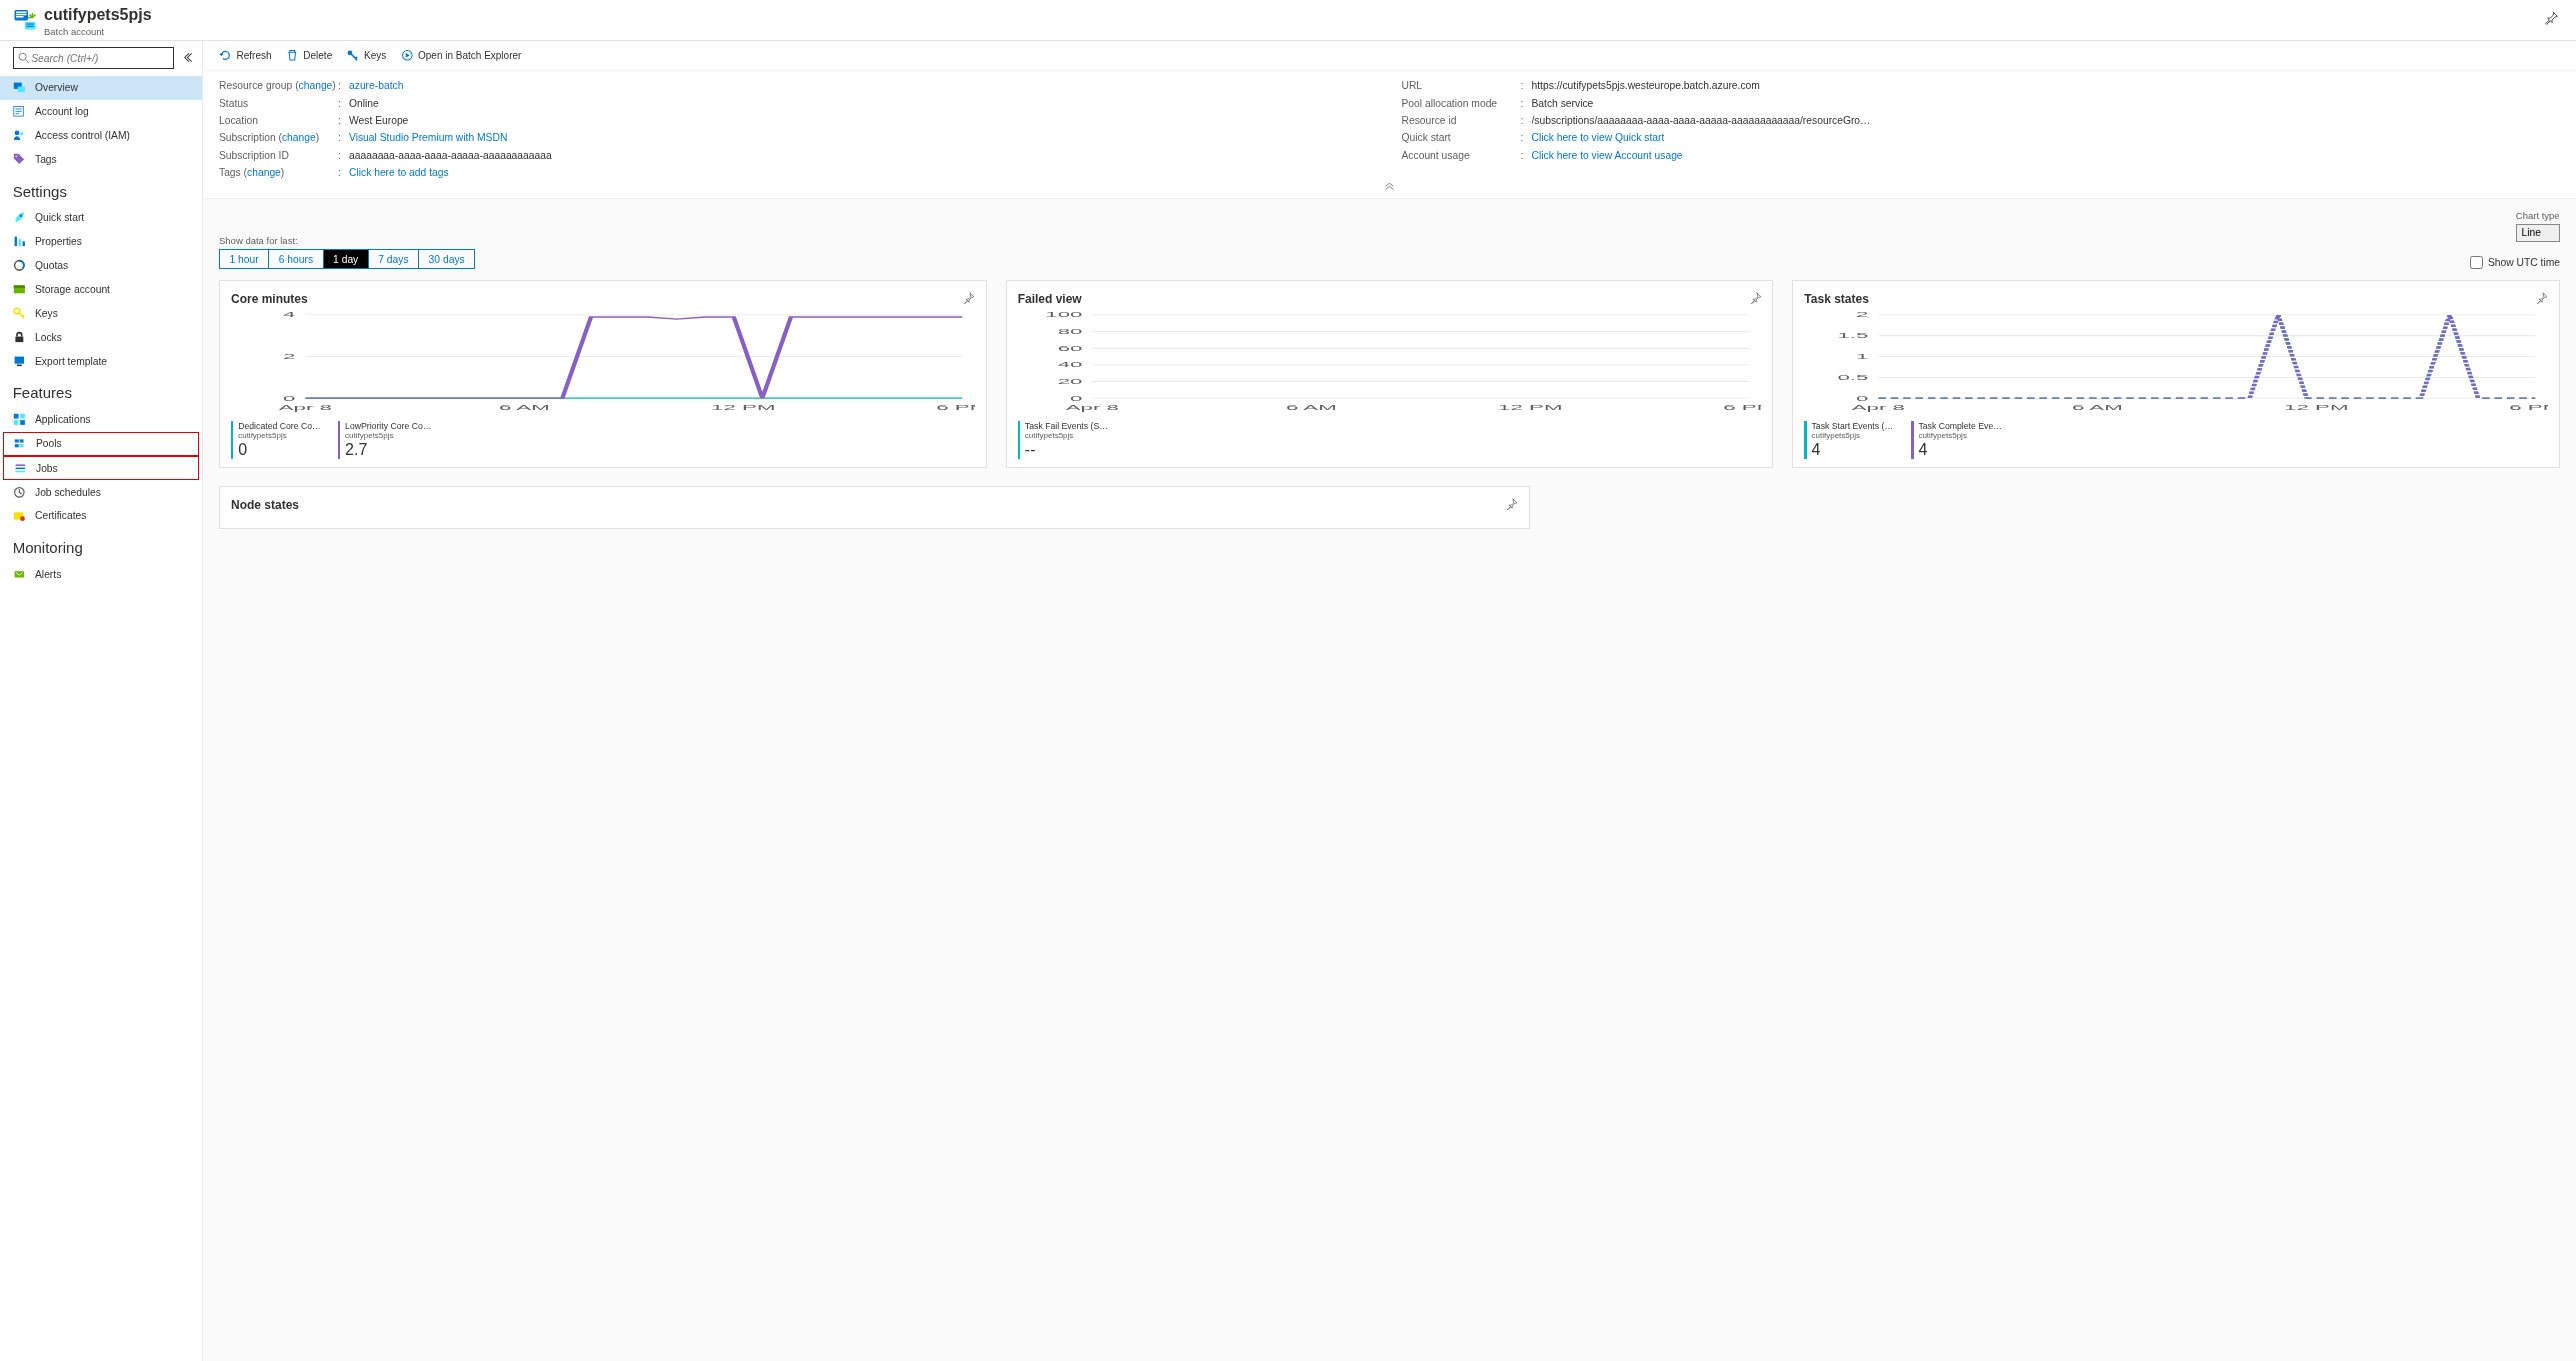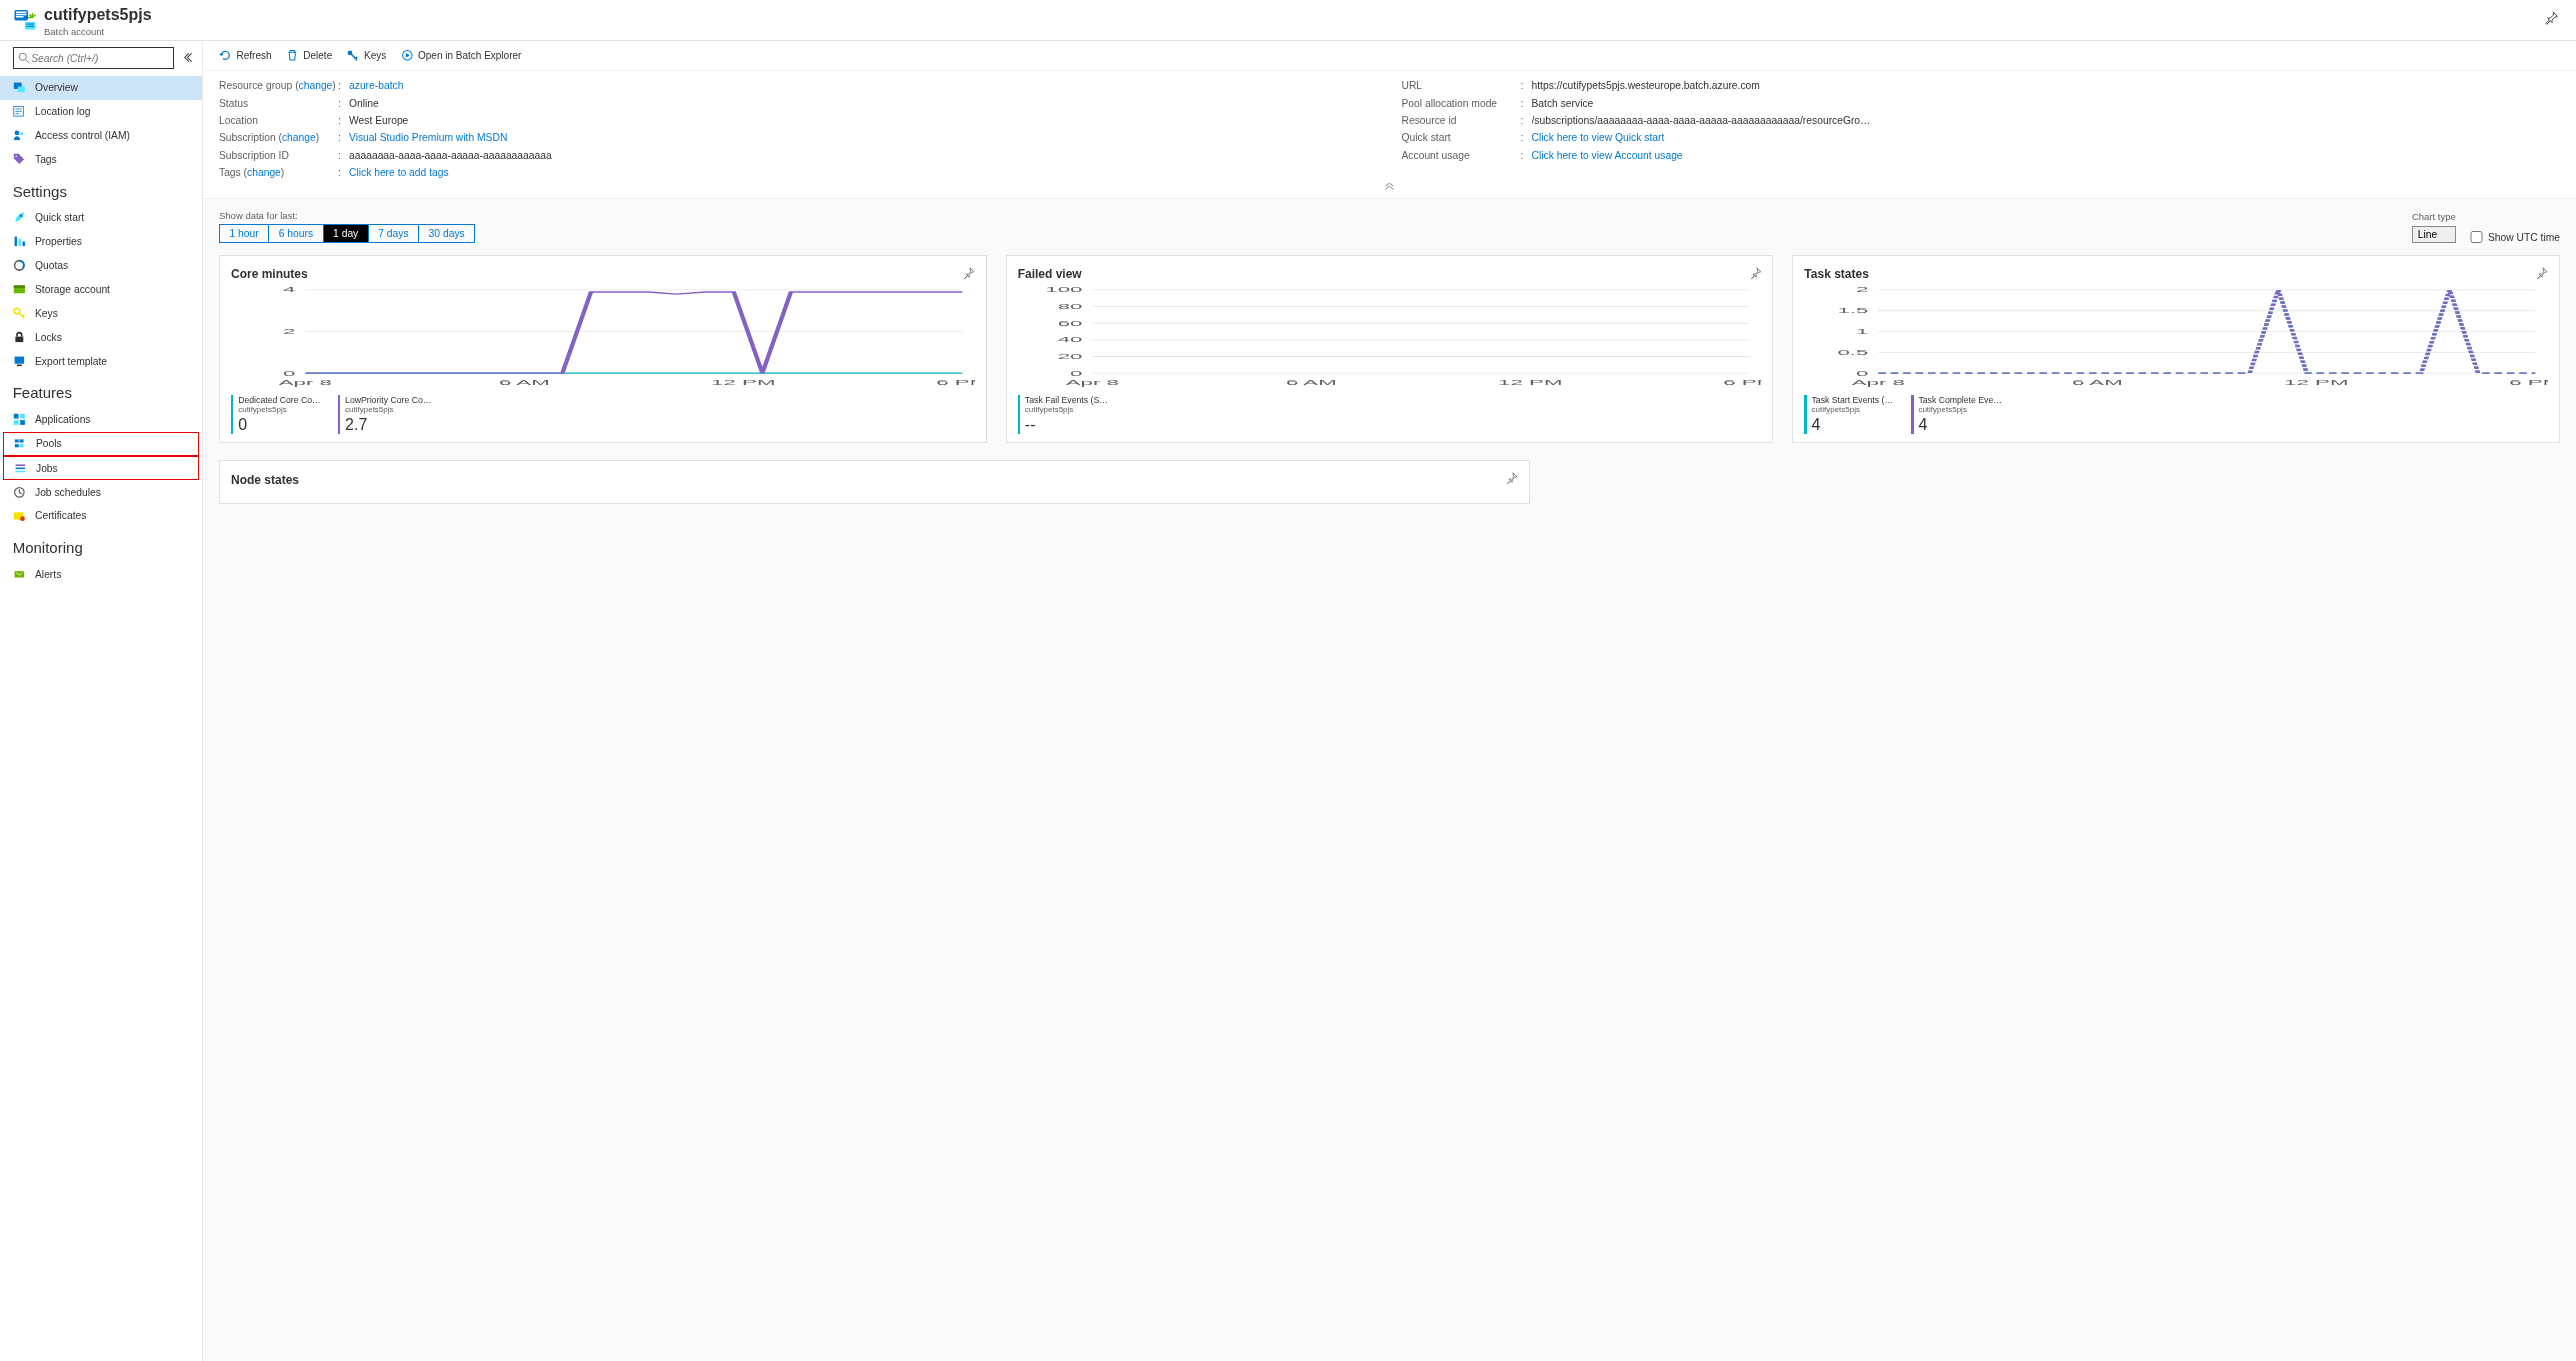--- a/index.html
+++ b/index.html
@@ -98,21 +98,21 @@
 }
 .time-range-label { font-size: 9.5px; color: #605e5c; margin-bottom: 3.2px; }
 .time-range { display: flex; border: 0.8px solid #0078d4; }
 .time-range-opt {
   padding: 3.2px 9.5px; font-size: 10.3px; color: #0078d4; cursor: pointer;
   border-right: 0.8px solid #0078d4;
 }
 .time-range-opt:last-child { border-right: none; }
 .time-range-opt.active { background: #000000; color: #fff; }
 
-.chart-type-group { display: flex; align-items: flex-end; gap: 14.3px; }
+.chart-type-group { display: flex; align-items: flex-end; gap: 14.3px; flex-direction: column; }
 .chart-type-label { font-size: 9.5px; color: #605e5c; margin-bottom: 3.2px; }
 .chart-type-select {
   border: 0.8px solid #8a8886; padding: 2.4px 17.4px 2.4px 4.8px; font-size: 10.3px;
   appearance: none; background: #fff
     linear-gradient(45deg, transparent 50%, #323130 50%),
     linear-gradient(-45deg, transparent 50%, #323130 50%);
   background-position: calc(100% - 9.5px) 8px, calc(100% - 6.3px) 8px;
   background-size: 3.2px 3.2px, 3.2px 3.2px; background-repeat: no-repeat;
 }
 .utc-check { display: flex; align-items: center; gap: 4.8px; font-size: 10.3px; }
@@ -209,21 +209,21 @@
         </li>
         <li class="nav-item">
           <span class="icon">
               <svg viewBox="0 0 16 16" width="12.7" height="12.7">
                 <rect x="1" y="2" width="12" height="12" fill="none" stroke="#0078d4"></rect>
                 <line x1="3" y1="5" x2="11" y2="5" stroke="#0078d4"></line>
                 <line x1="3" y1="8" x2="11" y2="8" stroke="#0078d4"></line>
                 <line x1="3" y1="11" x2="8" y2="11" stroke="#0078d4"></line>
               </svg>
             </span>
-          <span>Location log</span>
+          <span>Account log</span>
         </li>
         <li class="nav-item">
           <span class="icon">
               <svg viewBox="0 0 16 16" width="12.7" height="12.7">
                 <circle cx="5" cy="5" r="3" fill="#0078d4"></circle>
                 <path d="M1 14c0-3 2-5 4-5s4 2 4 5" fill="#0078d4"></path>
                 <circle cx="11" cy="6" r="2" fill="#50e6ff"></circle>
               </svg>
             </span>
           <span>Access control (IAM)</span>

